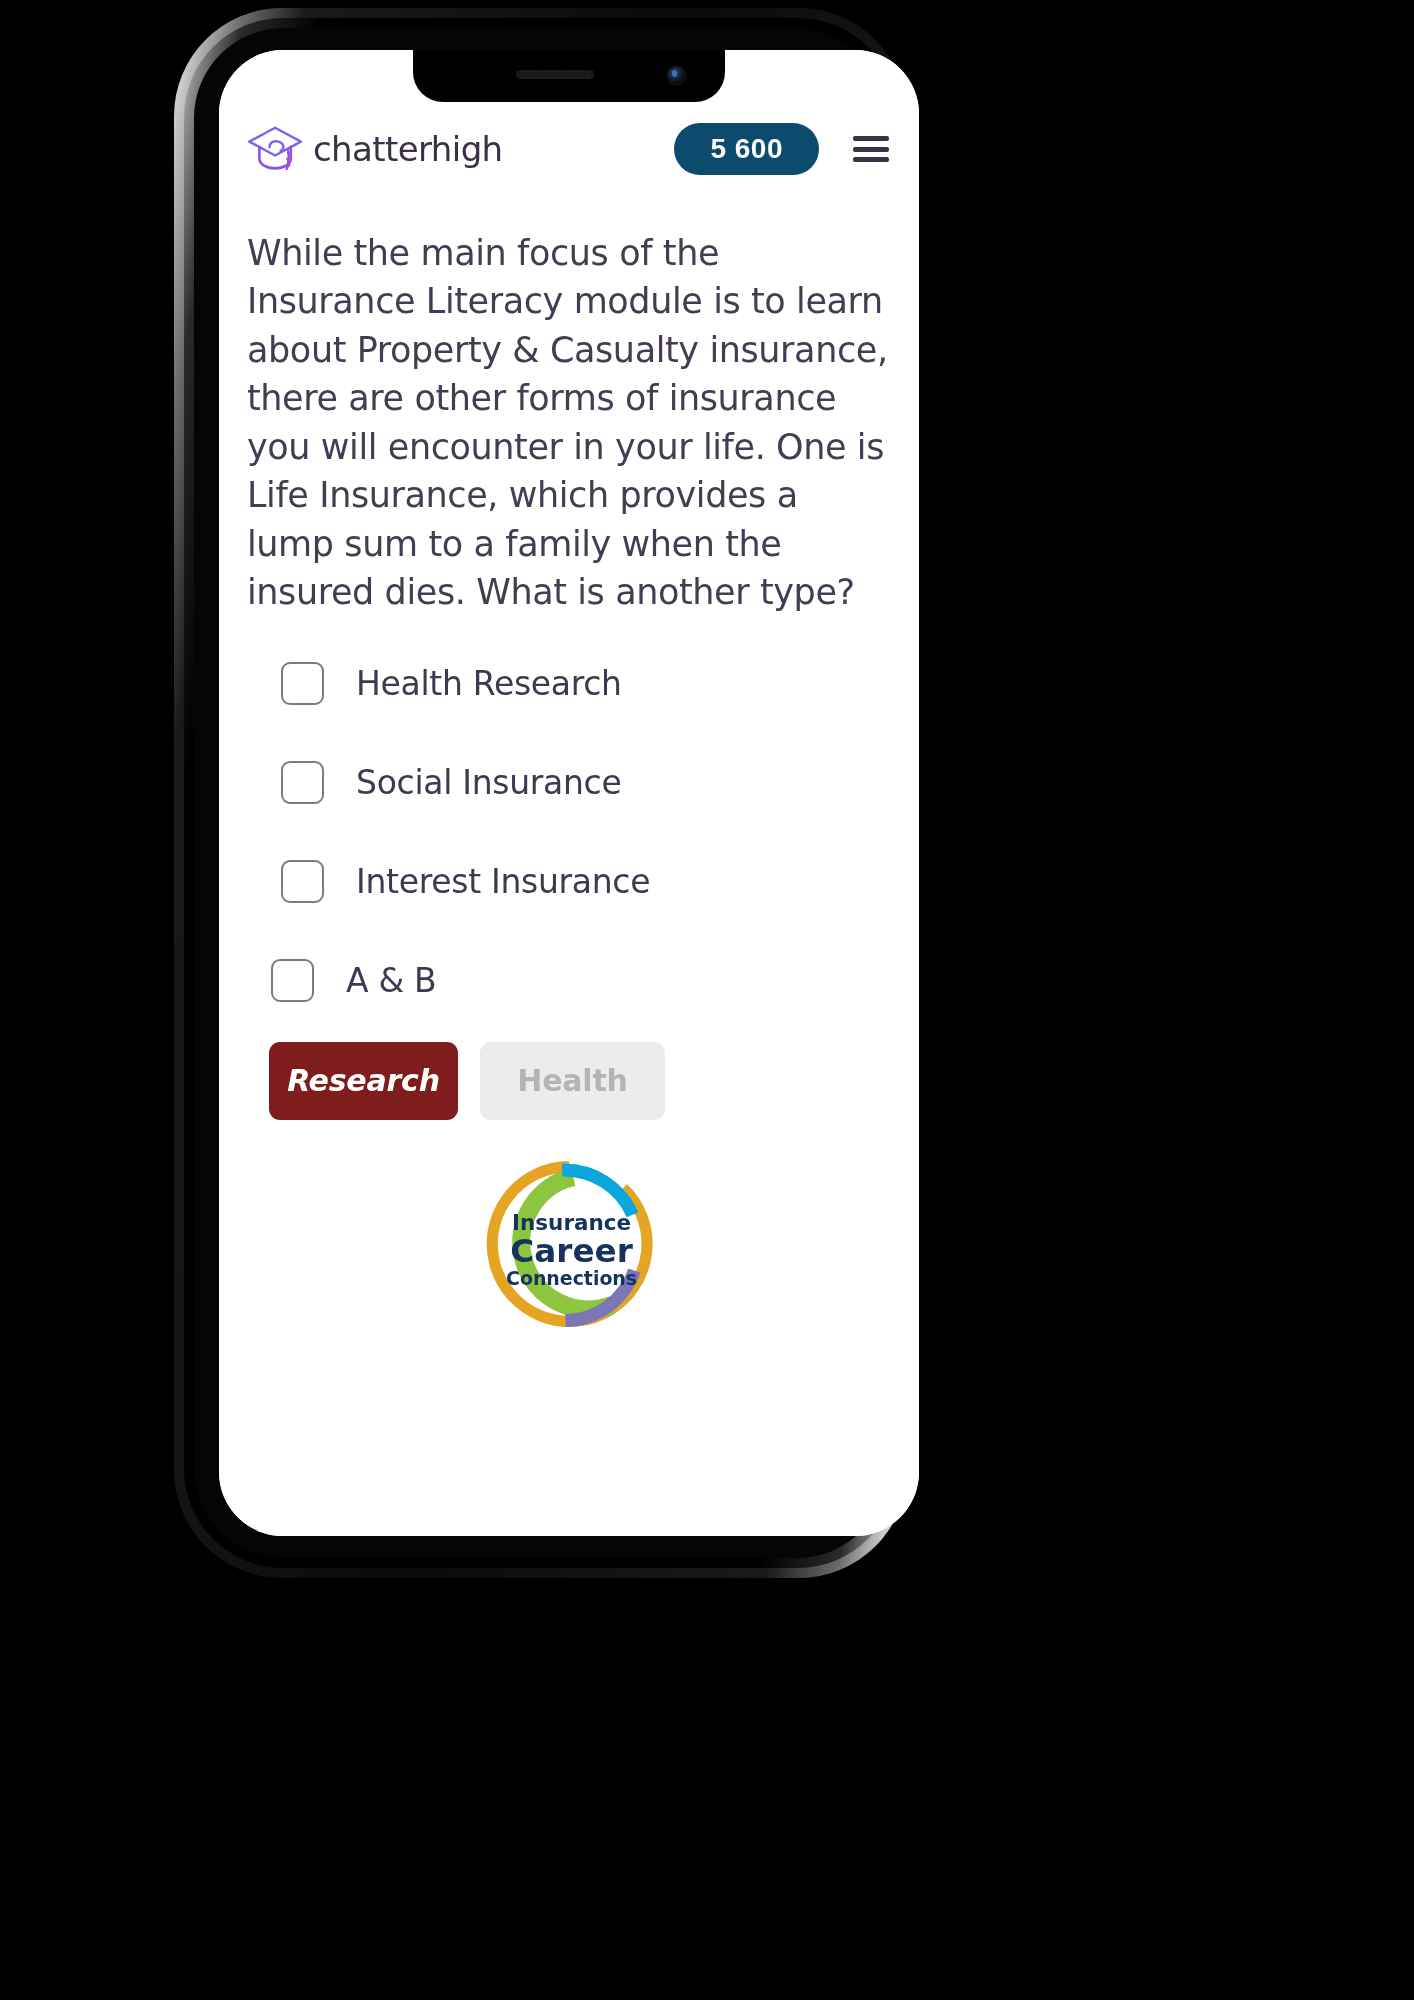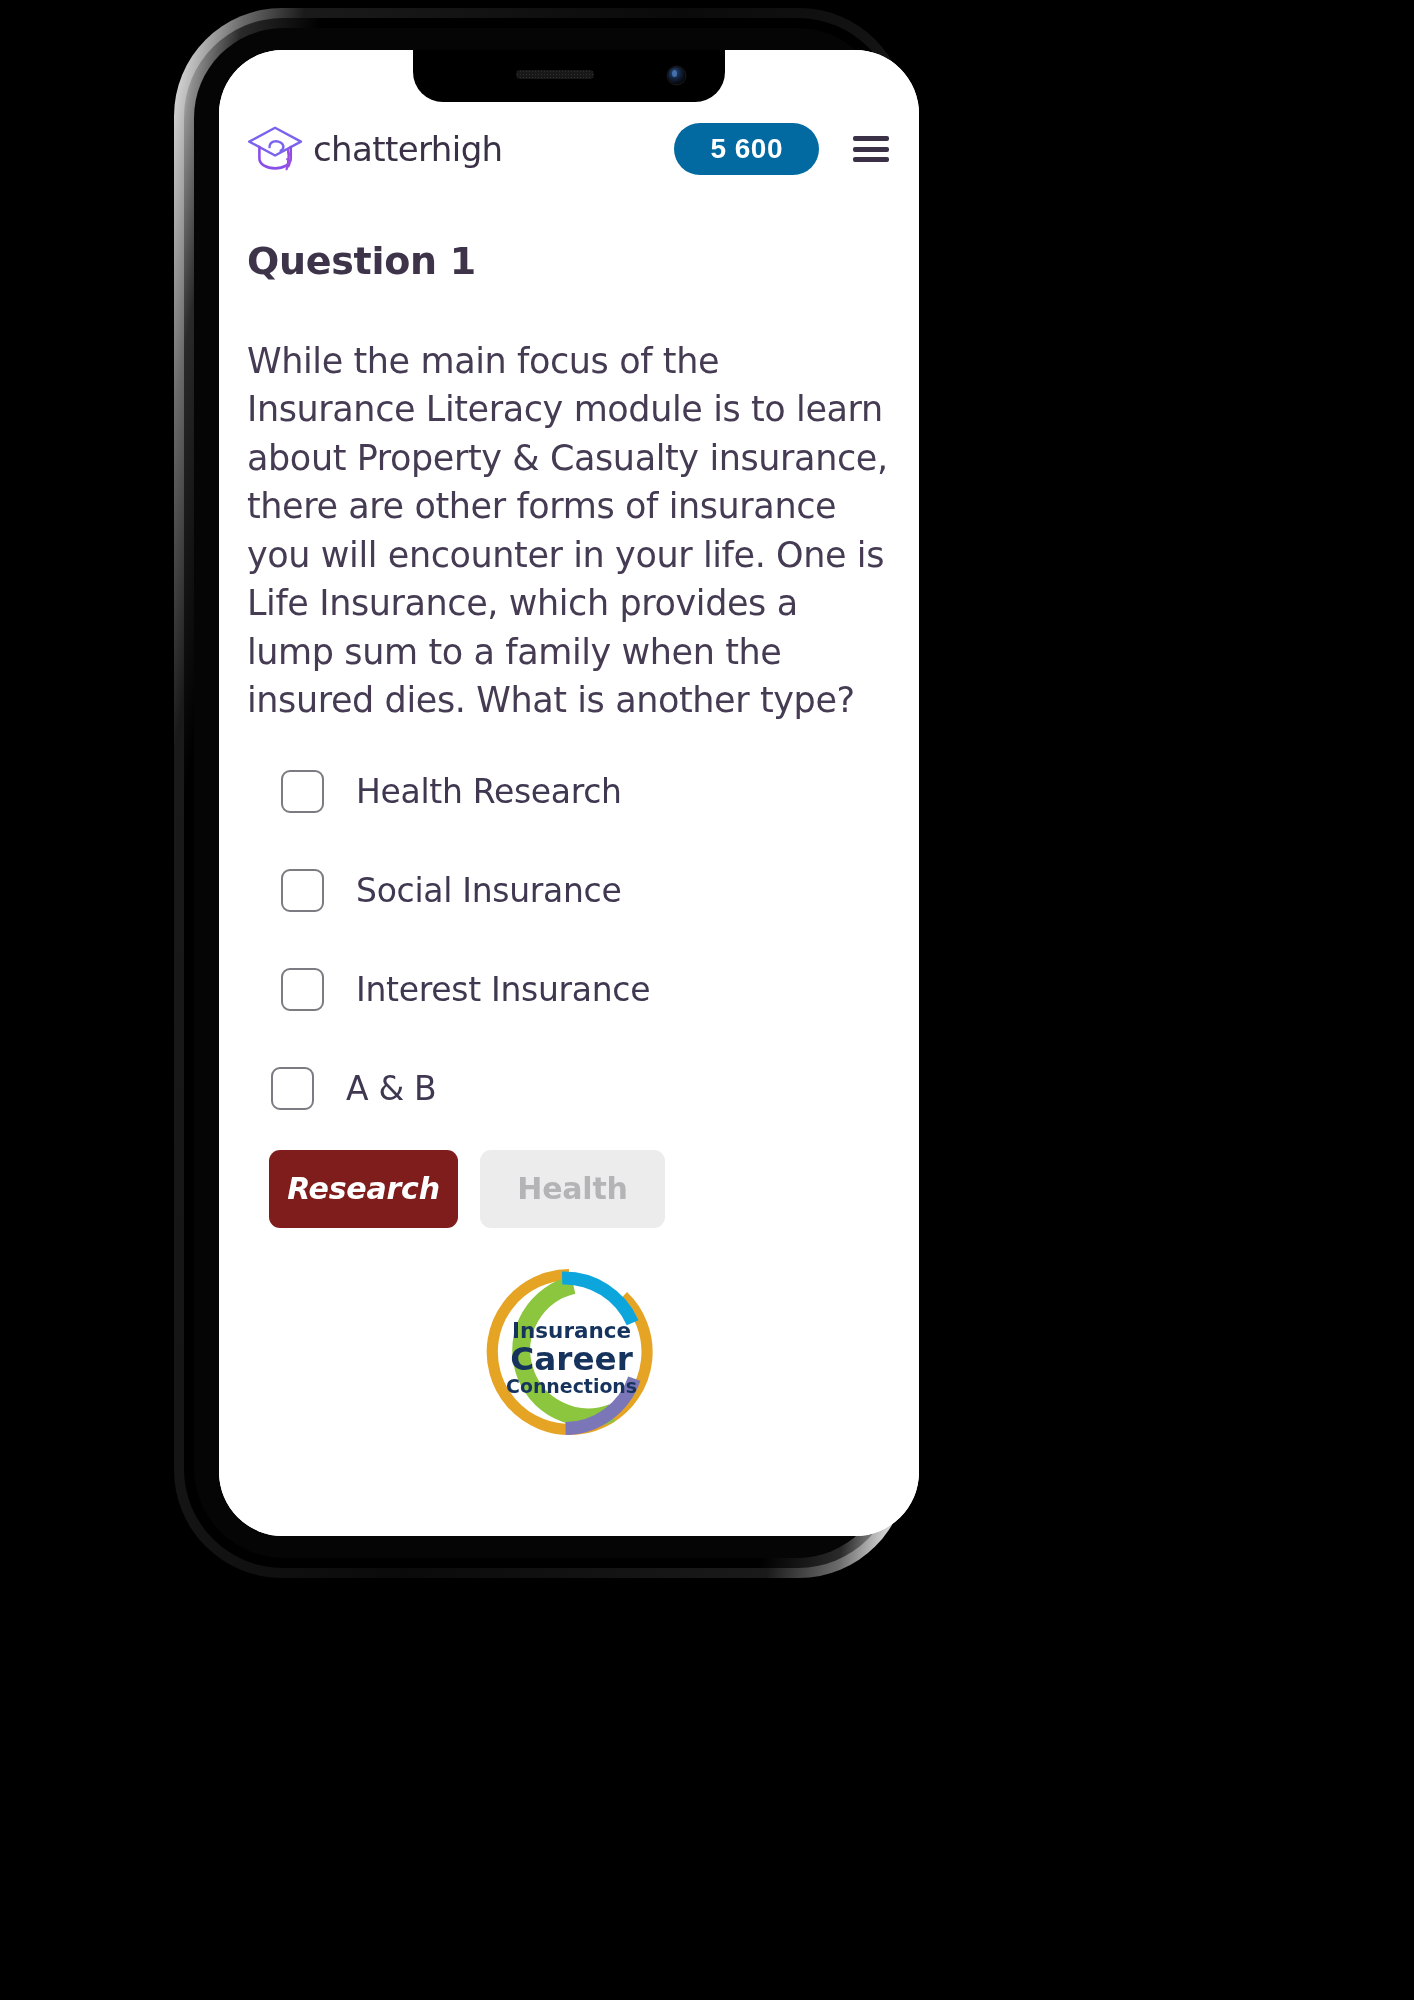--- a/index.html
+++ b/index.html
@@ -168,21 +168,21 @@
     font-weight: 400;
   }
 
   .header-right {
     display: flex;
     align-items: center;
     gap: 34px;
   }
 
   .score-badge {
-    background: #0369a1;
+    background: #0c4a6e;
     color: #ffffff;
     font-size: 28px;
     font-weight: 700;
     border-radius: 28px;
     padding: 12px 36px;
     line-height: 1;
     letter-spacing: .5px;
     font-family: "Liberation Sans", sans-serif;
   }
 
@@ -344,21 +344,20 @@
             <div class="score-badge">5 600</div>
             <div class="hamburger">
               <span></span>
               <span></span>
               <span></span>
             </div>
           </div>
 
         </div>
 
-        <div class="q-title">Question 1</div>
         <div class="q-body">While the main focus of the Insurance Literacy module is to learn about Property &amp; Casualty insurance, there are other forms of insurance you will encounter in your life. One is Life Insurance, which provides a lump sum to a family when the insured dies. What is another type?</div>
 
         <div class="options">
 
           <div class="option-row indent-1">
             <div class="checkbox"></div>
             <div class="option-label">Health Research</div>
           </div>
 
           <div class="option-row indent-2">

